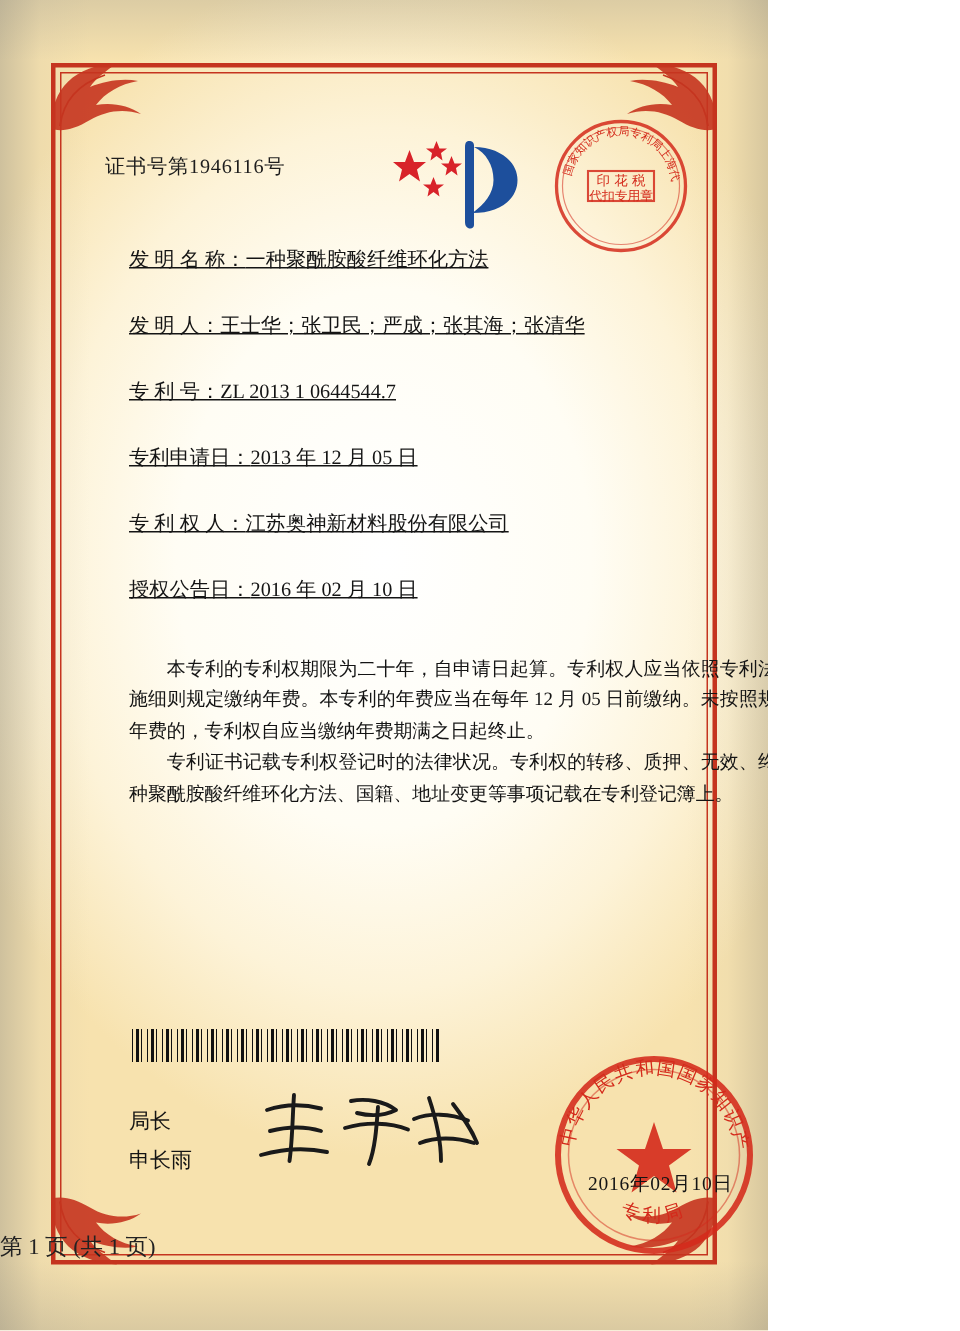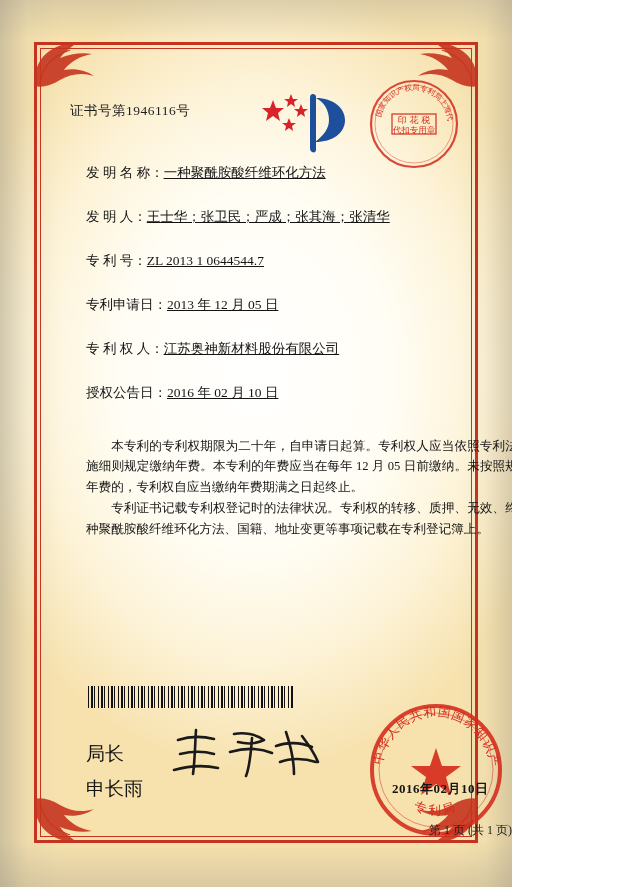--- a/index.html
+++ b/index.html
@@ -123,20 +123,21 @@
     margin-left: 26px;
   }
   .field-row {
     font-size: 13.5px;
     color: #141414;
     margin-bottom: 26px;
     white-space: nowrap;
   }
   .field-label {
     display: inline-block;
+    text-decoration: underline;
   }
   .field-value {
     display: inline-block;
     text-decoration: underline;
   }
 
   .body-text {
     margin-top: 34px;
     margin-left: 26px;
     width: 470px;
@@ -161,21 +162,21 @@
       #111 0px, #111 1px, transparent 1px, transparent 3px,
       #111 3px, #111 5px, transparent 5px, transparent 6px,
       #111 6px, #111 7px, transparent 7px, transparent 10px);
   }
 
   
   .sig-block {
     position: absolute;
     left: 86px;
     top: 736px;
-    font-size: 19px;
+    font-size: 14px;
     color: #141414;
     line-height: 1.85;
   }
   .handwriting {
     position: absolute;
     left: 168px;
     top: 722px;
     width: 160px;
     height: 62px;
     color: #1a1a1a;
@@ -192,30 +193,29 @@
   }
   .seal-main svg { display:block; }
 
   .issue-date {
     position: absolute;
     left: 392px;
     top: 780px;
     font-size: 13px;
     color: #141414;
     letter-spacing: 0.5px;
-    font-weight: bold;
   }
 
   .page-footer {
     position: absolute;
     left: 0;
     right: 0;
     top: 822px;
-    text-align: right;
-    font-size: 12px;
+    text-align: left;
+    font-size: 15px;
     color: #222;
   }
 </style>
 </head>
 <body>
 
 <div class="page">
 
   <div class="smudge smudge-left"></div>
   <div class="smudge smudge-right"></div>

